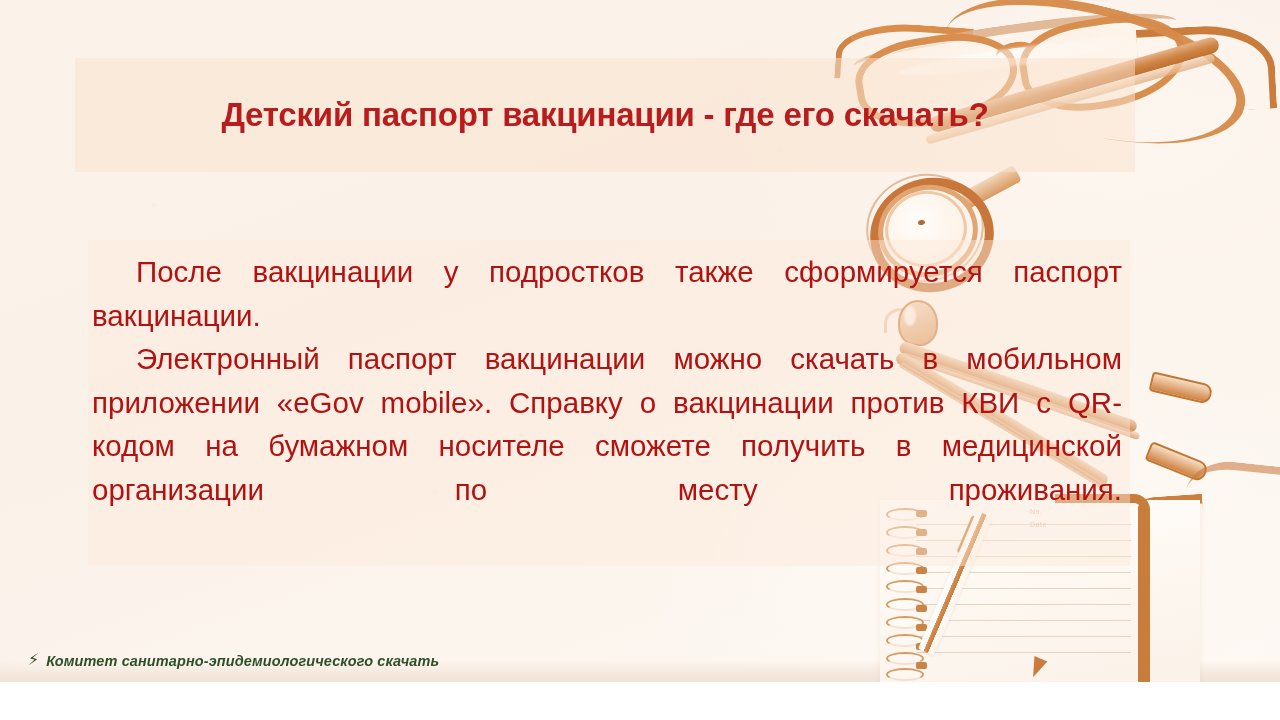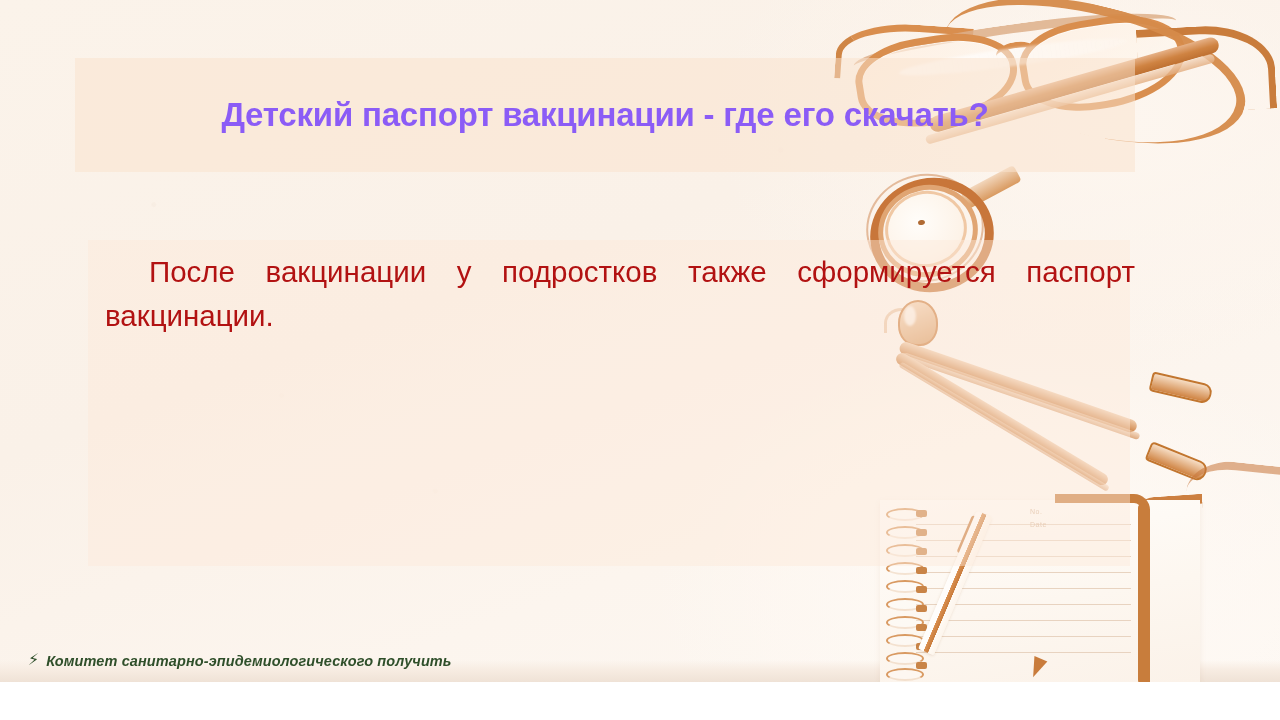--- a/index.html
+++ b/index.html
@@ -211,42 +211,41 @@
     border-top:8px solid #c8763a;border-radius:50% 0 0 0;opacity:.55;transform:rotate(6deg);
   }
 
   
   .title-band{
     position:absolute;left:75px;top:58px;width:1060px;height:114px;
     background:rgba(250,226,205,.52);
     display:flex;flex-direction:column;align-items:center;justify-content:center;
   }
   .title-line{
-    color:#8b5cf6;
+    color:#b91c1c;
     font-weight:bold;
     font-size:33px;
     line-height:44px;
     letter-spacing:-.2px;
     white-space:nowrap;
     text-align:center;
   }
 
   .body-box{
     position:absolute;left:88px;top:240px;width:1042px;height:326px;
     background:rgba(253,234,219,.46);
     padding:0;
   }
   .body-text{
     position:absolute;left:4px;top:10px;width:1030px;
     color:#b21212;
     font-size:29.5px;
     line-height:43.5px;
     text-align:justify;
     text-justify:inter-word;
-    margin-left:13px;
   }
   .body-text p{margin:0;text-indent:44px;}
   .body-text p:last-child::after{content:"";display:inline-block;width:100%;}
 
   
   .body-text p{ -webkit-hyphens:none;hyphens:none; }
 
   .footer{
     position:absolute;left:28px;top:653px;
     display:flex;align-items:center;gap:7px;
@@ -357,22 +356,23 @@
     </div>
   </div>
 
   <div class="title-band">
     <div class="title-line">Детский паспорт вакцинации - где его скачать?</div>
   </div>
 
   <div class="body-box">
     <div class="body-text">
       <p>После вакцинации у подростков также сформируется паспорт вакцинации.</p>
+      <p>Электронный паспорт вакцинации можно скачать в мобильном приложении «eGov mobile». Справку о вакцинации против КВИ с QR-кодом на бумажном носителе сможете получить в медицинской организации по месту проживания.</p>
     </div>
   </div>
 
   <div class="footer">
     <span class="bolt">⚡</span>
-    <span>Комитет санитарно-эпидемиологического получить</span>
+    <span>Комитет санитарно-эпидемиологического скачать</span>
   </div>
 
   <div class="white-strip"></div>
 </div>
 
 </body></html>

